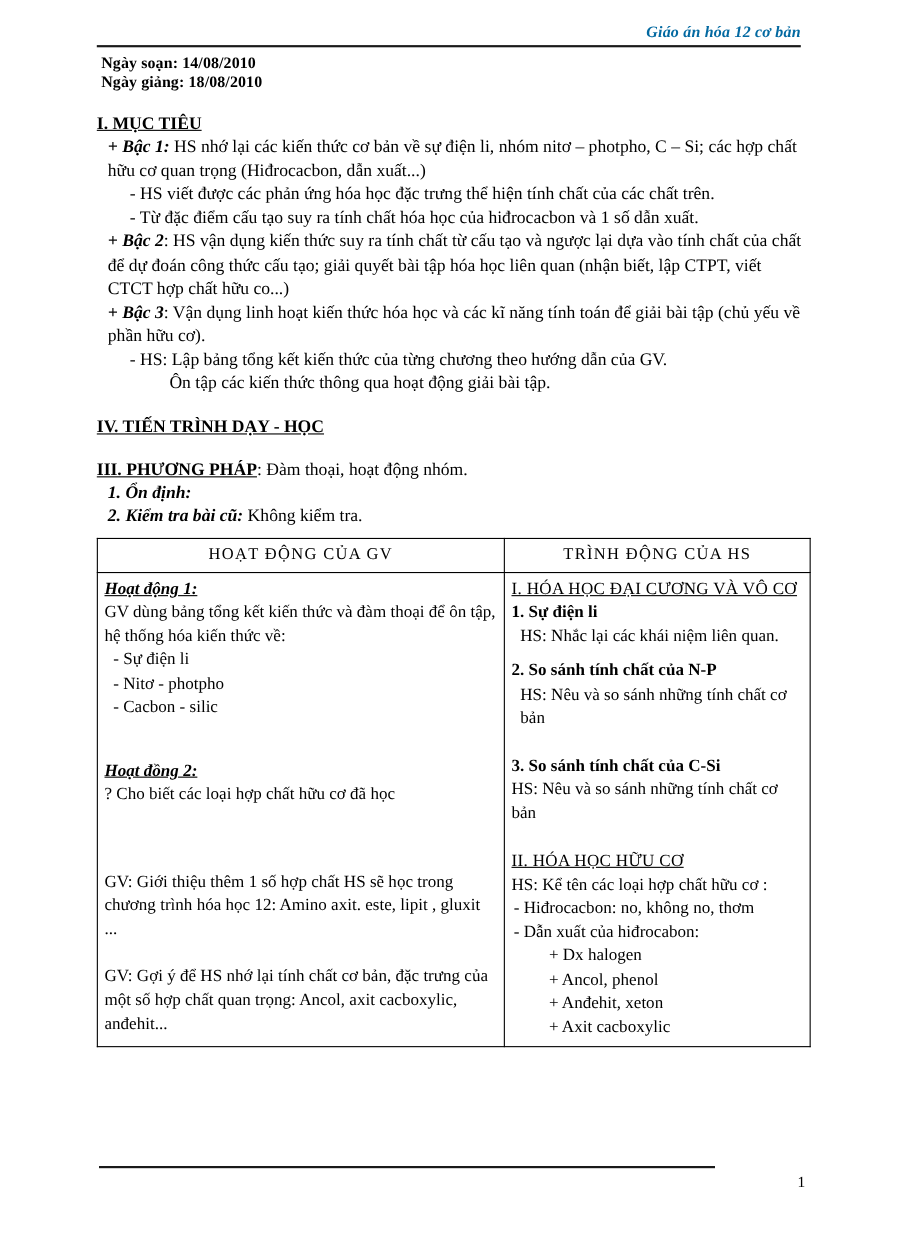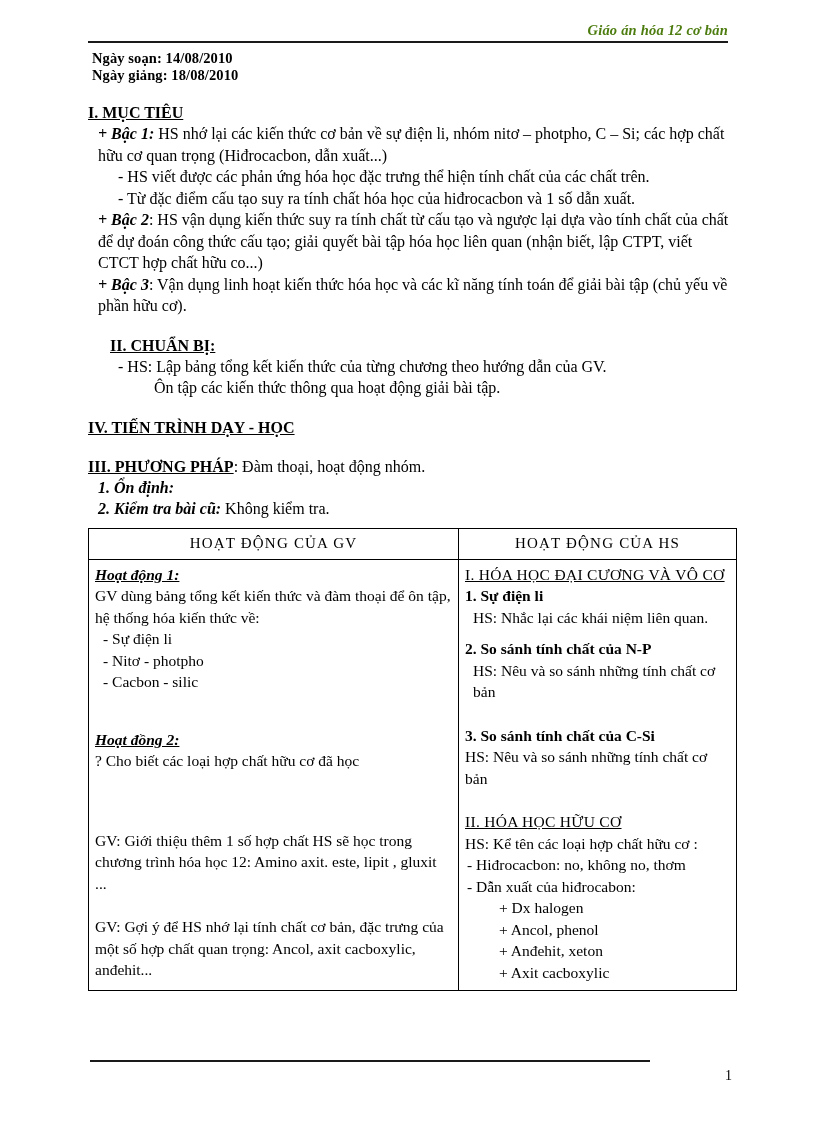--- a/index.html
+++ b/index.html
@@ -33,21 +33,21 @@
     height: 24px;
   }
   .doc-header-text {
     position: absolute;
     right: 0;
     top: 0;
     font-family: "Liberation Serif", "DejaVu Serif", serif;
     font-size: 14.5px;
     font-weight: bold;
     font-style: italic;
-    color: #4d7c0f;
+    color: #0369a1;
     letter-spacing: 0.2px;
     white-space: nowrap;
   }
   .doc-header-rule {
     position: absolute;
     left: 0;
     top: 19px;
     width: 640px;
     height: 0;
     border-top: 2px solid #1a1a1a;
@@ -215,23 +215,20 @@
 
     <p class="para ind1"><span class="bi">+ Bậc 1:</span><span> HS nhớ lại  các kiến thức cơ bản về sự điện li, nhóm nitơ – photpho, C – Si; các hợp chất hữu  cơ quan trọng (Hiđrocacbon, dẫn xuất...)</span></p>
 
     <p class="para ind2">- HS viết  được các phản ứng hóa học đặc trưng thể hiện  tính chất của các chất trên.</p>
     <p class="para ind2">- Từ đặc điểm cấu tạo suy ra tính chất hóa học của hiđrocacbon và 1 số dẫn xuất.</p>
 
     <p class="para ind1"><span class="bi">+ Bậc 2</span><span>: HS vận dụng kiến thức suy ra tính chất từ cấu tạo và ngược lại  dựa vào tính chất của chất để dự đoán công thức cấu tạo; giải  quyết bài tập hóa học liên  quan (nhận biết, lập CTPT, viết CTCT hợp chất hữu co...)</span></p>
 
     <p class="para ind1"><span class="bi">+ Bậc 3</span><span>: Vận dụng linh  hoạt kiến  thức hóa học và các kĩ năng tính toán để giải  bài tập (chủ yếu về phần hữu cơ).</span></p>
 
-    <div class="sec-head-row ind4">
-      <span class="sec-head">II. CHUẨN BỊ:</span>
-    </div>
     <p class="para ind2">- HS:  Lập bảng tổng kết kiến thức của từng chương theo hướng dẫn của GV.</p>
     <p class="para ind3">Ôn tập các kiến thức thông qua hoạt động giải  bài tập.</p>
 
     <div class="sec-head-row">
       <span class="sec-head">IV. TIẾN TRÌNH DẠY - HỌC</span>
     </div>
 
     <div class="sec-head-row">
       <span class="sec-head">III. PHƯƠNG PHÁP</span><span class="sec-head-rest">:  Đàm thoại, hoạt động nhóm.</span>
     </div>
@@ -239,21 +236,21 @@
     <p class="para ind1"><span class="bi">2. Kiểm tra bài cũ:</span><span>  Không kiểm tra.</span></p>
 
     <table class="act-table">
       <colgroup>
         <col class="col-gv">
         <col class="col-hs">
       </colgroup>
       <thead>
         <tr>
           <th>HOẠT ĐỘNG CỦA GV</th>
-          <th>HOẠT ĐỘNG CỦA HS</th>
+          <th>TRÌNH ĐỘNG CỦA HS</th>
         </tr>
       </thead>
       <tbody>
         <tr>
 
           <td>
             <div class="cell">
               <p class="sub-head">Hoạt động 1:</p>
               <p>GV dùng bảng tổng kết kiến thức và đàm thoại để ôn tập, hệ thống hóa kiến  thức về:</p>
               <p class="hang">- Sự điện li</p>

